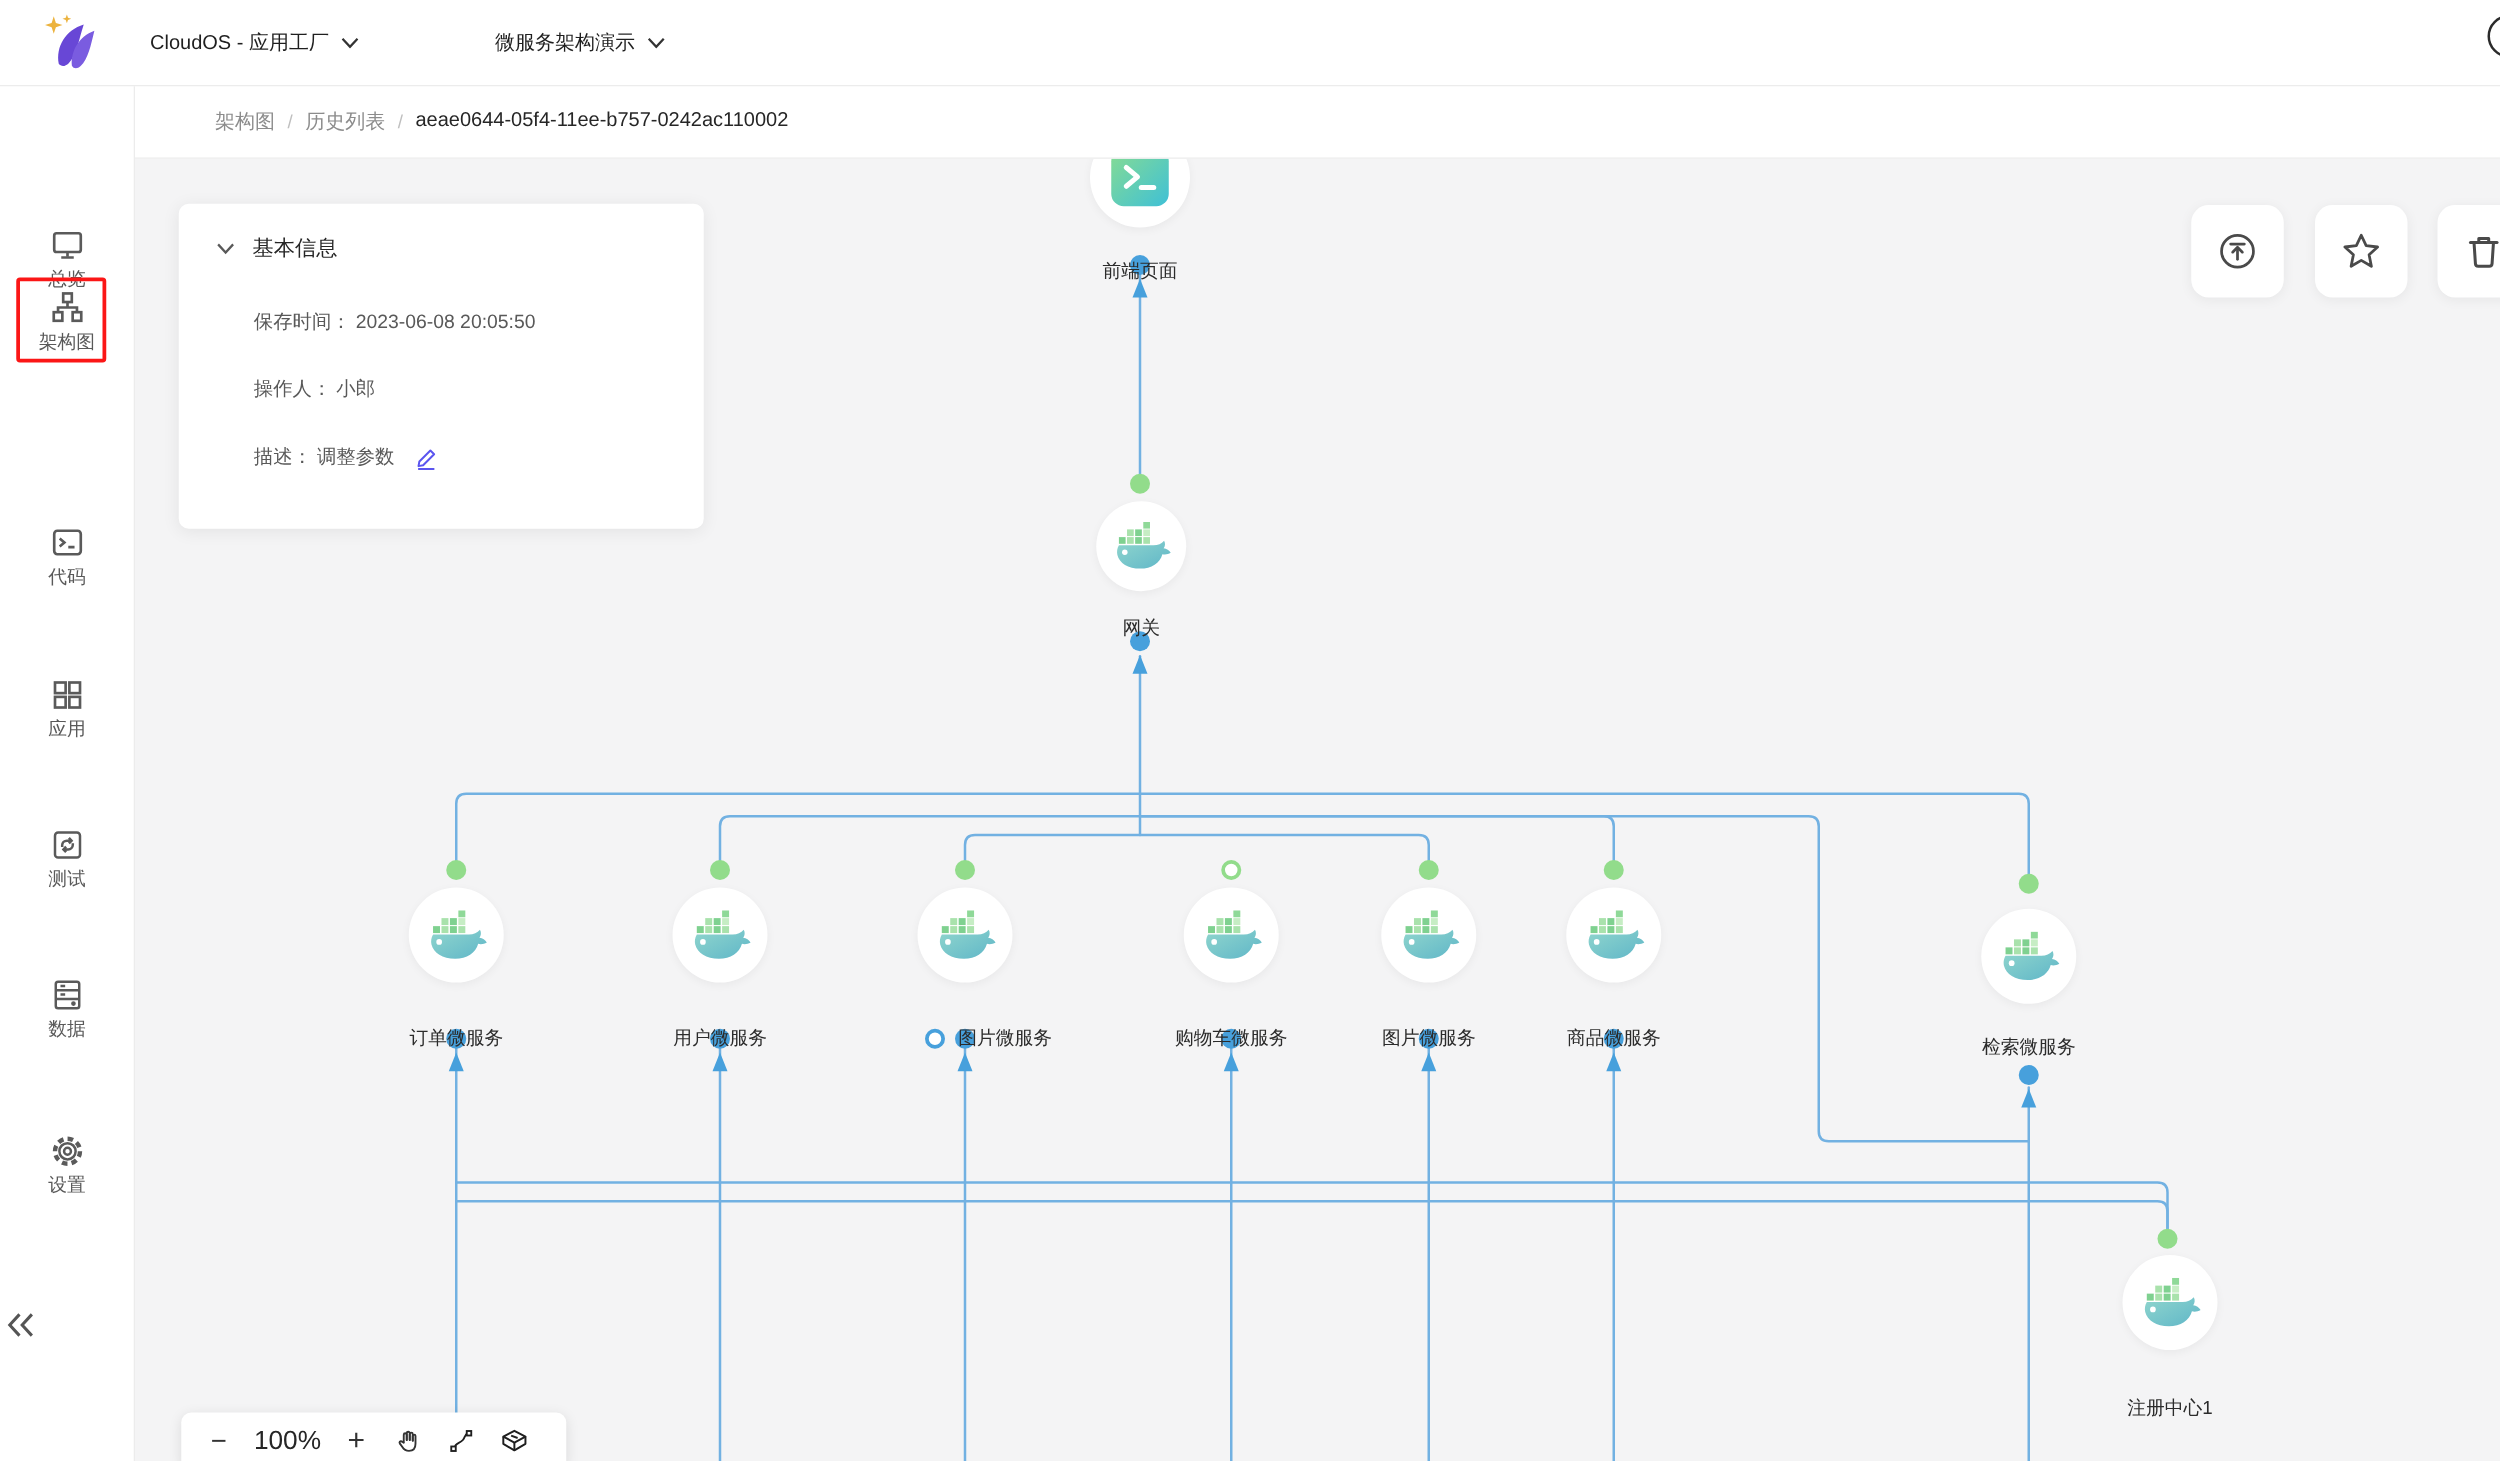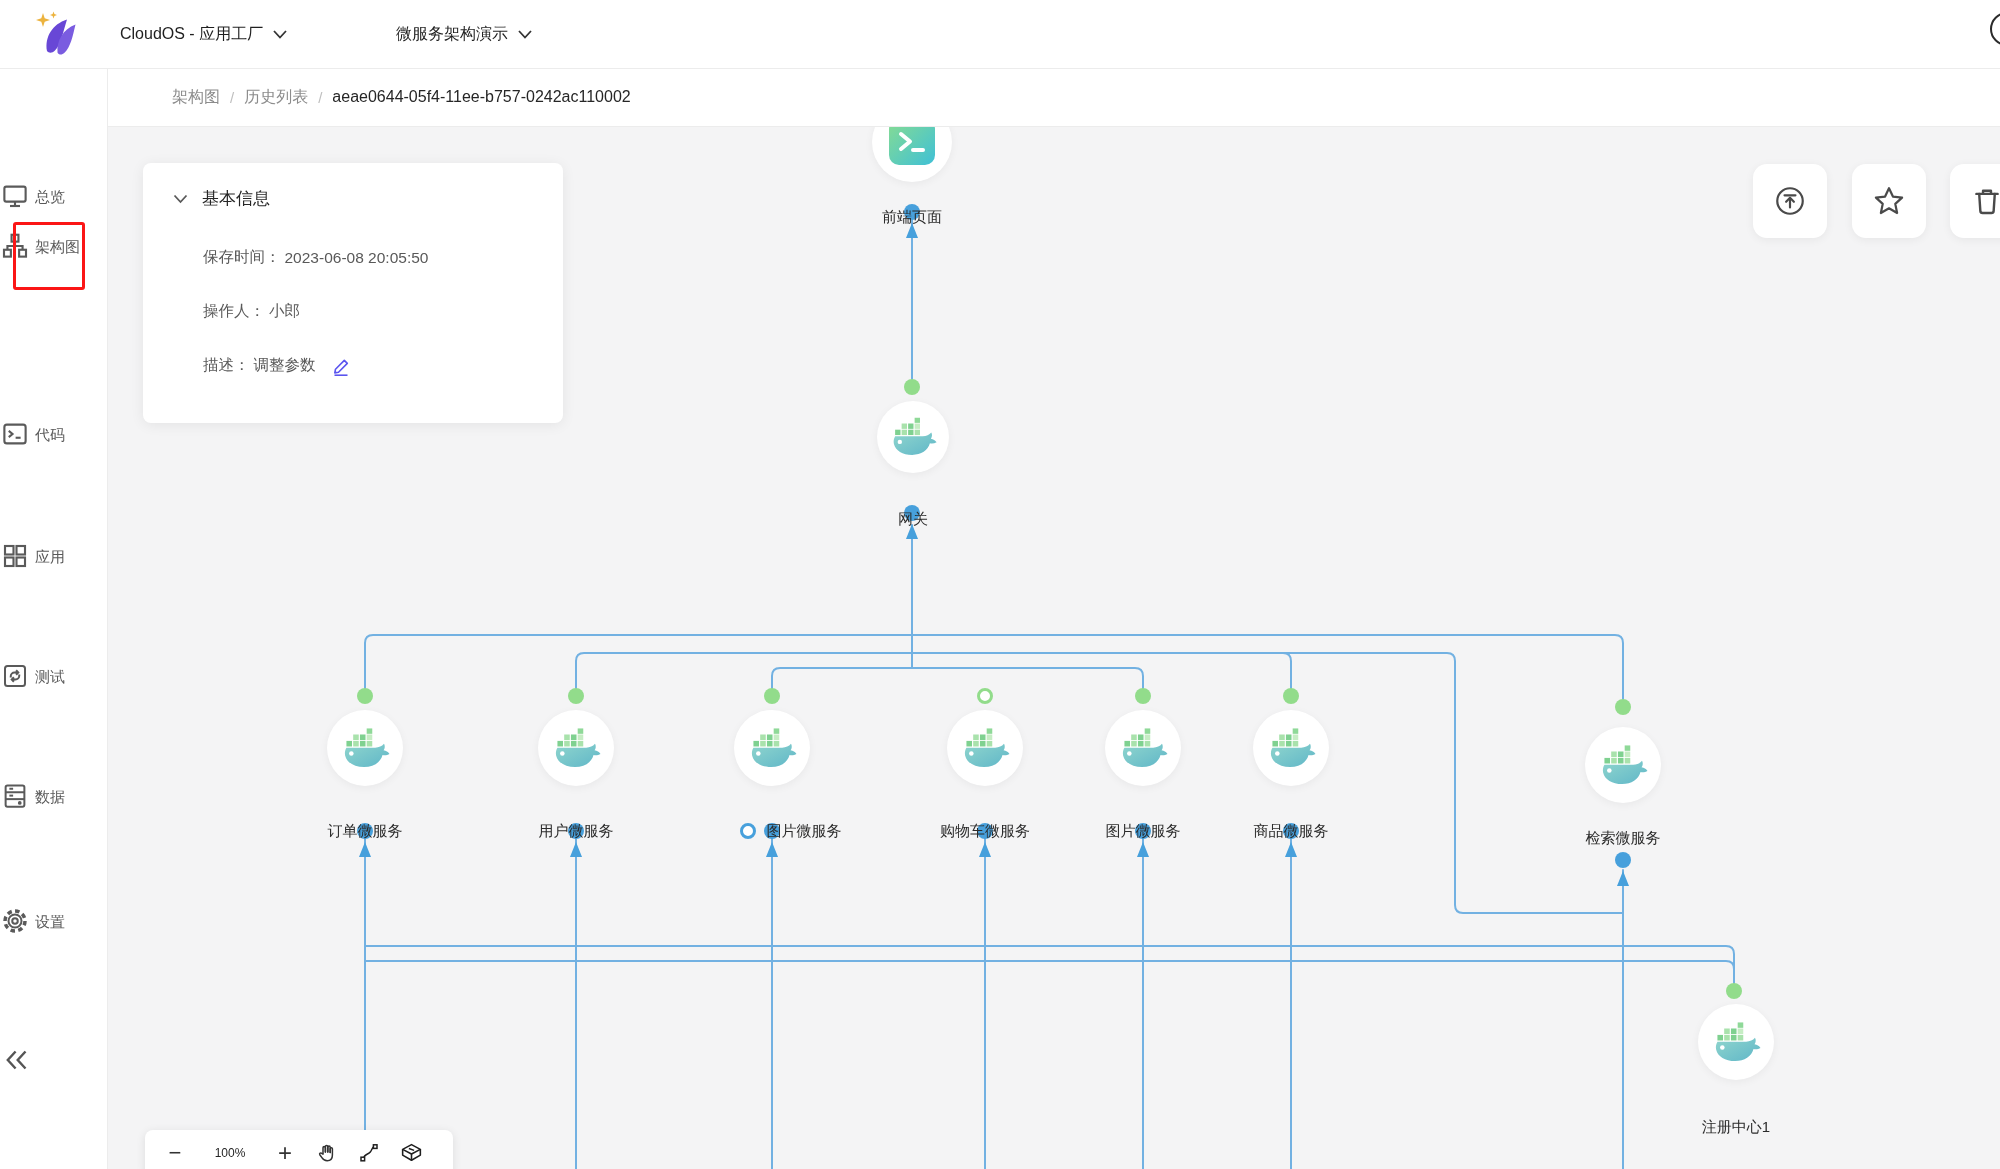--- a/index.html
+++ b/index.html
@@ -20,21 +20,21 @@
   
   .crumbbar{position:absolute;left:107px;top:68px;width:1893px;height:58px;background:#fff;border-bottom:1px solid #ececec;z-index:30;display:flex;align-items:center;}
   .crumb{font-size:16px;color:#8c8c8c;}
   .crumb.link{cursor:pointer;}
   .crumb.current{color:#262626;}
   .crumb-sep{color:#bfbfbf;margin:0 10px;font-size:15px;}
   .crumbbar .inner{margin-left:65px;display:flex;align-items:center;}
 
   
   .sidebar{position:absolute;left:0;top:68px;width:107px;height:1101px;background:#fff;border-right:1px solid #ececec;z-index:35;}
-  .side-item{position:absolute;left:0;width:107px;display:flex;flex-direction:row;align-items:center;gap:5px;color:#595959;cursor:pointer;}
+  .side-item{position:absolute;left:0;width:107px;display:flex;flex-direction:column;align-items:center;gap:5px;color:#595959;cursor:pointer;}
   .side-item .lbl{font-size:15px;line-height:1;color:#595959;}
   .side-item svg{stroke:#5a5a5a;}
   .active-box{position:absolute;left:13px;width:72px;height:68px;border:3px solid #fb1616;border-radius:3px;box-sizing:border-box;z-index:2;pointer-events:none;}
   .collapse{position:absolute;left:0;width:107px;text-align:center;cursor:pointer;}
 
   
   .canvas{position:absolute;left:107px;top:126px;width:1893px;height:1043px;overflow:hidden;z-index:1;}
   .edges{position:absolute;left:0;top:0;}
 
   
@@ -47,21 +47,21 @@
   .info-title{font-size:17px;font-weight:400;color:#262626;}
   .info-row{position:absolute;left:60px;font-size:15.5px;color:#595959;display:flex;align-items:center;gap:4px;white-space:nowrap;}
   .edit-btn{margin-left:12px;cursor:pointer;display:inline-flex;}
 
   
   .action-btn{position:absolute;top:164px;width:74px;height:74px;background:#fff;border-radius:14px;box-shadow:0 2px 10px rgba(0,0,0,.06);display:flex;align-items:center;justify-content:center;cursor:pointer;z-index:20;}
 
   
   .zoombar{position:absolute;left:145px;top:1130px;width:308px;height:46px;background:#fff;border-radius:8px;box-shadow:0 2px 10px rgba(0,0,0,.1);display:flex;align-items:center;padding:0 14px;box-sizing:border-box;gap:10px;z-index:25;}
   .zb-btn{width:32px;height:32px;display:flex;align-items:center;justify-content:center;cursor:pointer;color:#333;}
-  .zb-level{width:58px;text-align:center;font-size:12px;color:#262626;}
+  .zb-level{width:58px;text-align:center;font-size:21px;color:#262626;}
   .zb-minus{font-size:22px;color:#333;}
   .zb-plus{font-size:24px;color:#333;}
 </style>
 </head>
 <body>
 
 <svg width="0" height="0" style="position:absolute">
   <defs>
     <linearGradient id="g-whale" x1="0" y1="0" x2="1" y2="1">
       <stop offset="0" stop-color="#8fd5cd"></stop>
@@ -265,21 +265,21 @@
       <line x1="25" y1="32" x2="35" y2="32" stroke="#fff" stroke-width="4" stroke-linecap="round"></line>
     </svg>
   </div>
   <div class="node-label" style="left:805px;top:61px">前端页面</div>
 
   <div class="node" style="left:770px;top:275px;width:72px;height:72px">
     <svg width="52" height="40" viewBox="0 0 64 48">
         <use href="#docker-whale"></use>
       </svg>
   </div>
-  <div class="node-label" style="left:806px;top:363px">网关</div>
+  <div class="node-label" style="left:806px;top:347px">网关</div>
 
   <div class="node" style="left:220px;top:584px;width:76px;height:76px">
     <svg width="54" height="41" viewBox="0 0 64 48">
         <use href="#docker-whale"></use>
       </svg>
   </div>
   <div class="node-label" style="left:258px;top:675px">订单微服务</div>
 
   <div class="node" style="left:431px;top:584px;width:76px;height:76px">
     <svg width="54" height="41" viewBox="0 0 64 48">

